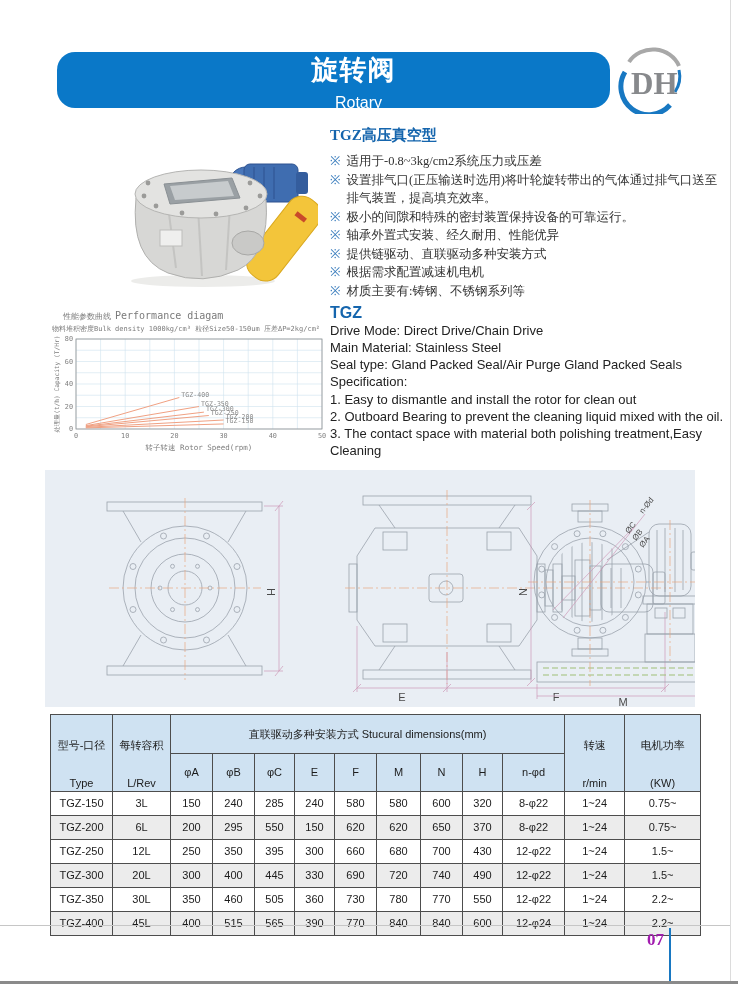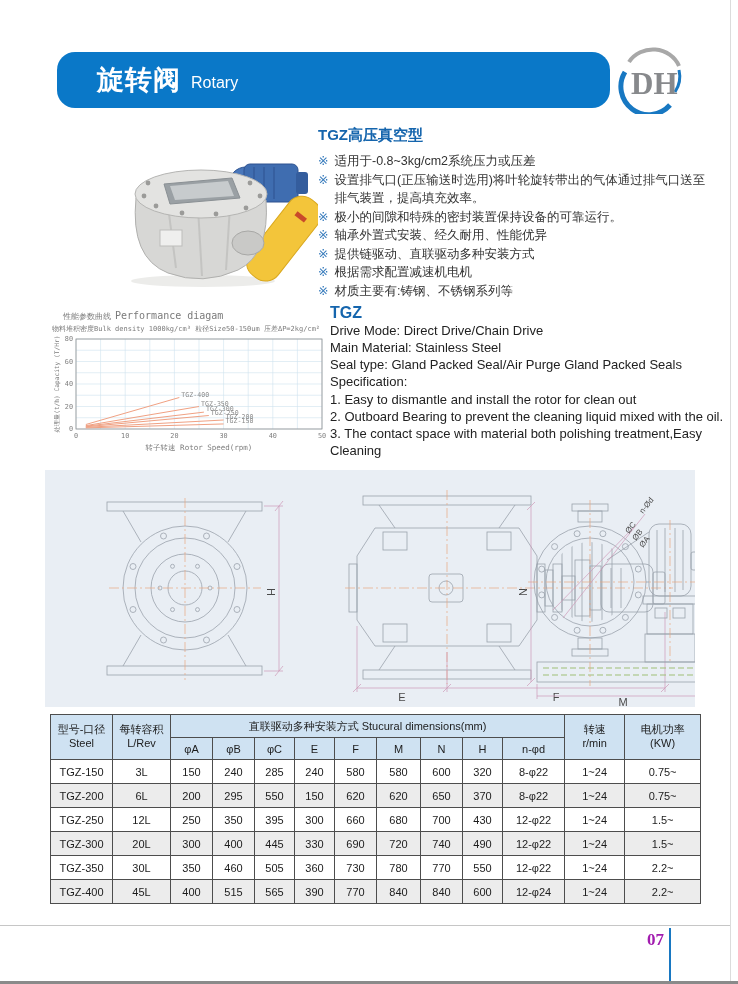--- a/index.html
+++ b/index.html
@@ -7,28 +7,28 @@
         font-family:"Liberation Sans","DejaVu Sans",sans-serif;}
   
   .right-edge{position:absolute;left:730px;top:0;width:1px;height:984px;background:#dcdcdc;}
   .bottom-edge{position:absolute;left:0;top:981px;width:738px;height:3px;background:#8a8a8a;}
   .footer-rule{position:absolute;left:0;top:925px;width:731px;height:1px;background:#c6c6c6;}
   .page-number{position:absolute;left:634px;top:930px;width:30px;text-align:right;
         font-family:"Liberation Serif","DejaVu Serif",serif;font-weight:bold;font-size:17px;color:#a21caf;}
   .pn-line{position:absolute;left:669px;top:928px;width:2px;height:54px;background:#1878c2;}
   
   .header-bar{position:absolute;left:57px;top:52px;width:553px;height:56px;background:#0a78c8;
-        border-radius:18px;display:flex;align-items:center;padding-left:40px;box-sizing:border-box;color:#fff;}
+        border-radius:18px;display:flex;align-items:center;padding-left:40px;box-sizing:border-box;color:#fff;flex-direction:column;}
   .title-zh{font-size:27px;font-weight:bold;letter-spacing:1px;}
   .title-en{font-size:16px;margin-left:10px;margin-top:6px;}
   .logo{position:absolute;left:616px;top:46px;width:72px;height:68px;}
   
   .product-photo{position:absolute;left:98px;top:138px;width:220px;height:152px;}
   
-  .features{position:absolute;left:318px;top:126px;width:396px;}
+  .features{position:absolute;left:330px;top:126px;width:396px;font-family:Liberation Serif, serif;}
   .features-title{font-size:15px;font-weight:bold;color:#1565ad;margin-bottom:7px;}
   .feat-item{display:flex;font-size:12.5px;color:#333;line-height:1.48;}
   .feat-marker{color:#3a7dbd;margin-right:6px;flex:0 0 auto;}
   
   .specs{position:absolute;left:330px;top:304px;width:400px;}
   .specs-title{font-size:16px;font-weight:bold;color:#1565ad;}
   .spec-line{font-size:13px;color:#222;line-height:1.32;}
   
   .chart{position:absolute;left:52px;top:310px;width:284px;height:154px;
         font-family:"DejaVu Sans Mono","Liberation Mono",monospace;color:#7a7a7a;}
@@ -42,21 +42,21 @@
   .cline{stroke:#eaa87e;fill:none;stroke-width:0.7;stroke-dasharray:10 3 2 3;}
   .dim{stroke:#cf9ab8;fill:none;stroke-width:0.7;}
   .dimtxt{fill:#4a4a4a;font-size:11px;font-family:"Liberation Sans",sans-serif;}
   .diagtxt{fill:#4a4a4a;font-size:8px;font-family:"Liberation Sans",sans-serif;}
   .hatch{stroke:#9fbf77;stroke-width:1;stroke-dasharray:6 3;fill:none;}
   
   .table-wrap{position:absolute;left:50px;top:714px;width:650px;}
   table{width:650px;border-collapse:collapse;table-layout:fixed;}
   th,td{border:1px solid #4d4d4d;font-size:11px;text-align:center;padding:0;color:#1c1c1c;overflow:hidden;}
   thead th{background:#cfe2f2;font-weight:normal;}
-  thead .two div{line-height:1.25;}
+  thead .two div{line-height:1.25;margin-top:24px;}
   #dims-row th{height:21px;}
   thead tr:first-child th{height:22px;}
   tbody td{height:23px;background:#fff;}
   tr.alt td{background:#ececec;}
 </style>
 </head>
 <body>
 
 <div class="page">
 
@@ -374,21 +374,21 @@
         <col style="width:42px">
           <col style="width:40px">
           <col style="width:62px">
           <col style="width:60px">
         <col style="width:76px">
       </colgroup>
       <thead>
         <tr>
           <th rowspan="2" class="two">
             <div>型号-口径</div>
-            <div>Steel</div>
+            <div>Type</div>
           </th>
           <th rowspan="2" class="two">
             <div>每转容积</div>
             <div>L/Rev</div>
           </th>
           <th colspan="9">直联驱动多种安装方式 Stucural dimensions(mm)</th>
           <th rowspan="2" class="two">
             <div>转速</div>
             <div>r/min</div>
           </th>

